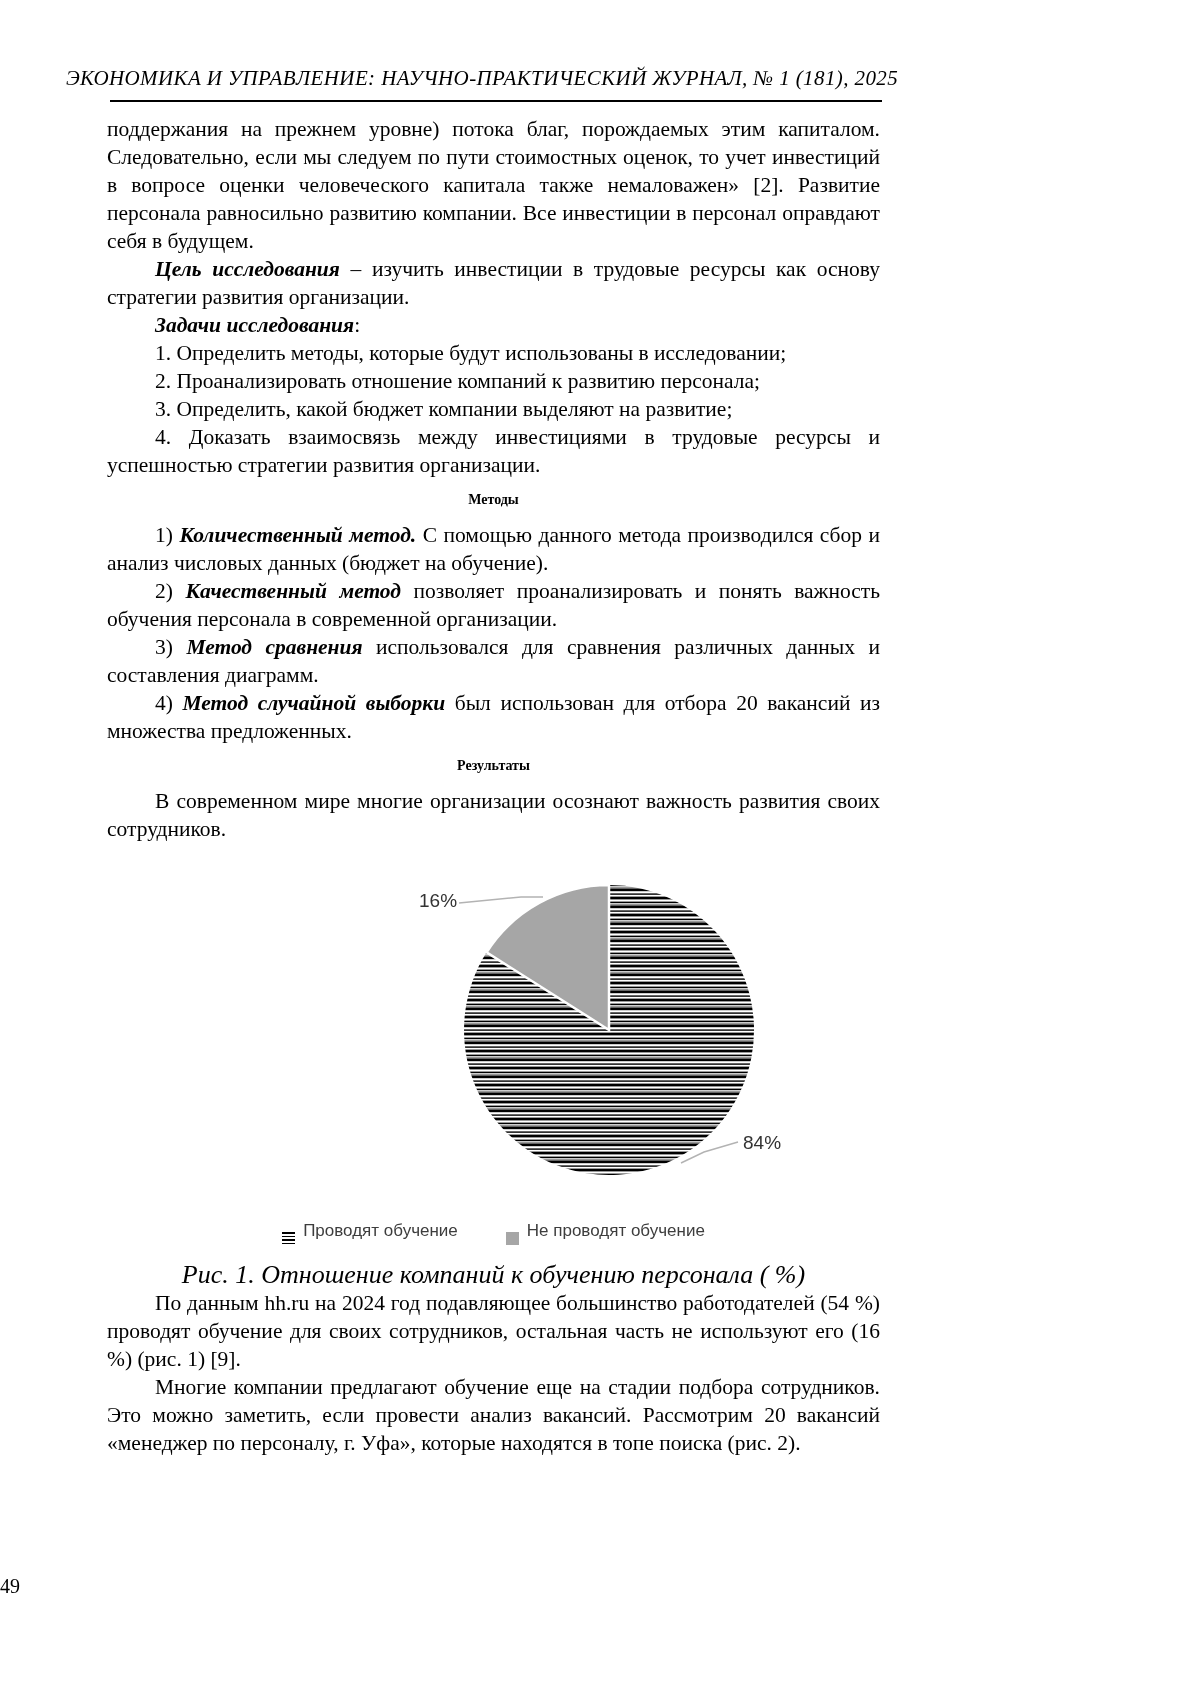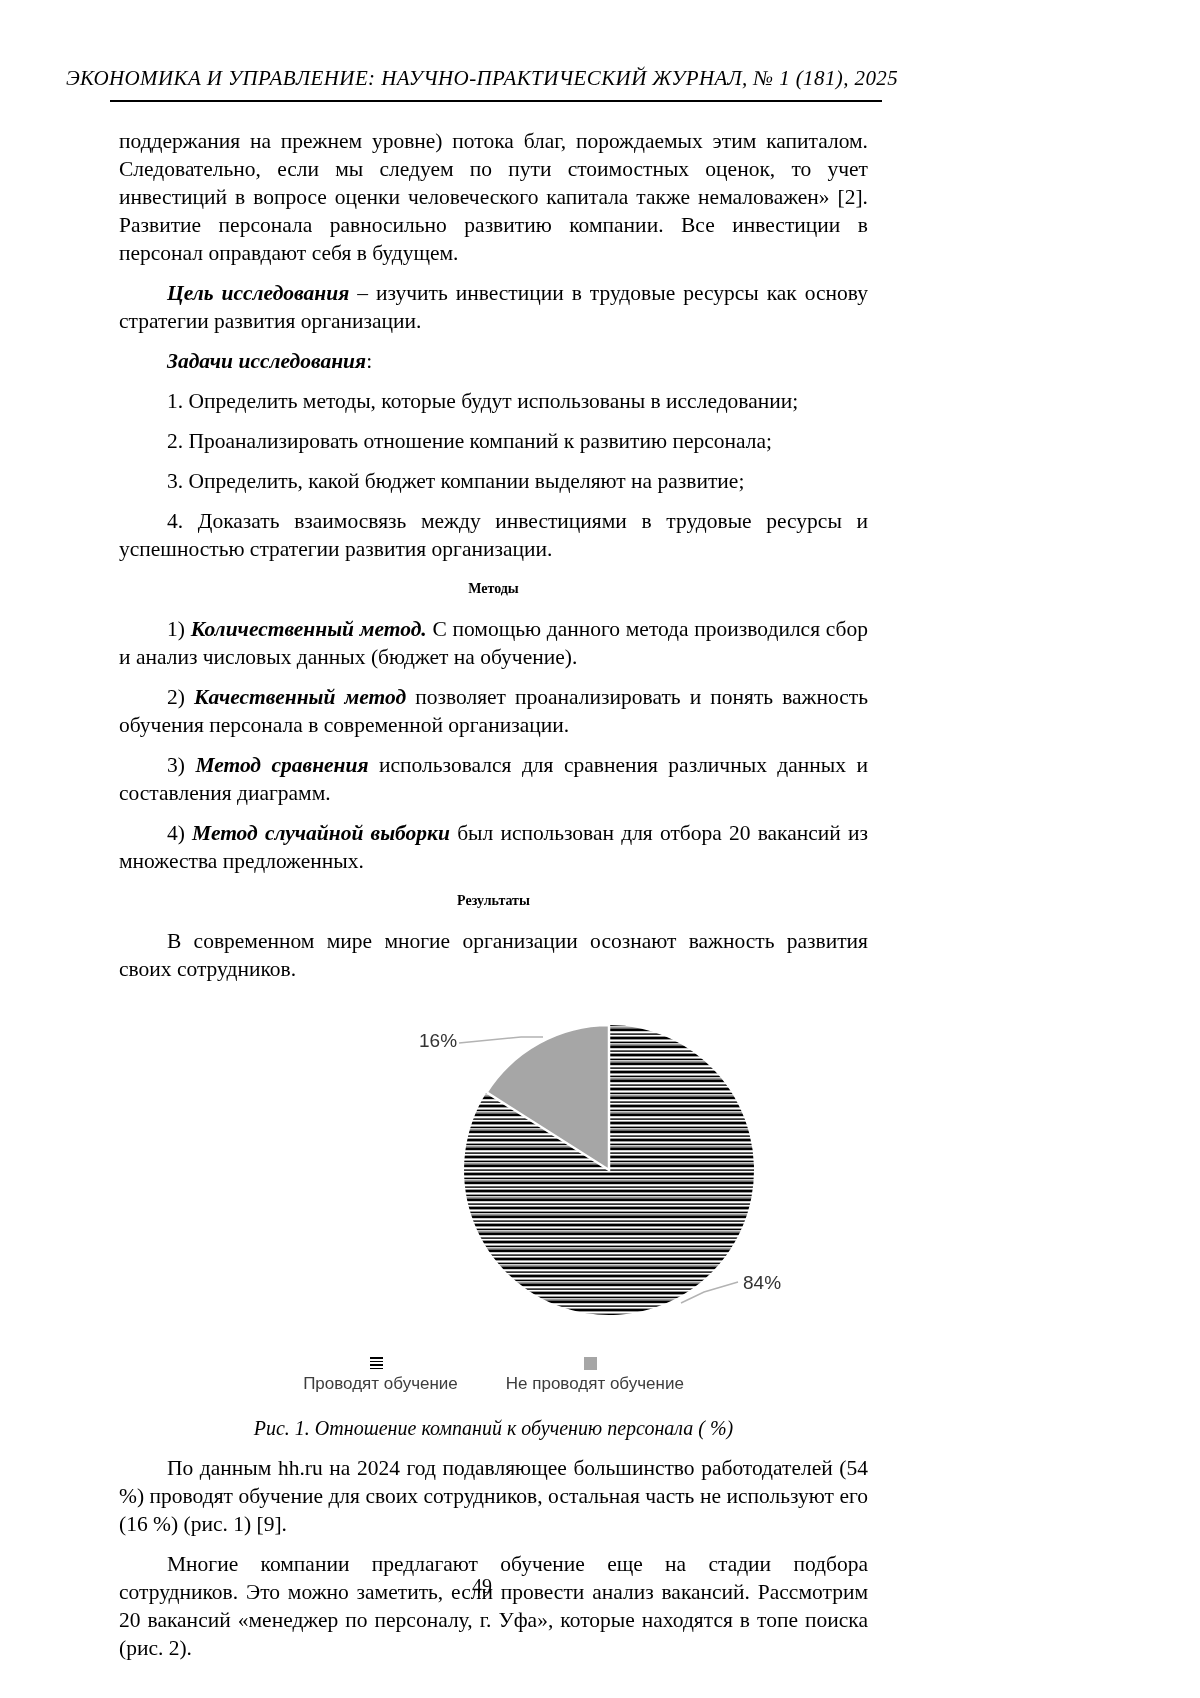--- a/index.html
+++ b/index.html
@@ -24,21 +24,21 @@
     height: 2px;
     background: #000;
     margin: 9px 82px 0 110px;
   }
   main {
     padding: 13px 84px 0 107px;
     font-size: 21.5px;
     line-height: 28px;
     text-align: justify;
   }
-  p.body { margin: 12px; text-indent: 48px; }
+  p.body { margin: 0; text-indent: 48px; }
   p.no-indent { text-indent: 0; }
   .bi { font-weight: bold; font-style: italic; }
   h2.section {
     font-size: 14px;
     line-height: 28px;
     font-weight: bold;
     text-align: center;
     margin: 7px 0;
   }
   figure { margin: 12px 0 0 0; padding: 0; }
@@ -46,43 +46,42 @@
   .legend {
     display: flex;
     justify-content: center;
     align-items: center;
     gap: 48px;
     margin-top: 22px;
     font-family: "Liberation Sans", sans-serif;
     font-size: 17px;
     color: #3d3d3d;
   }
-  .legend-item { display: flex; align-items: center; flex-direction: column; }
+  .legend-item { display: flex; align-items: flex-end; }
   .swatch {
     width: 13px; height: 13px;
     display: inline-block;
     margin-right: 8px;
     flex: none;
   }
   .swatch.striped {
     background: repeating-linear-gradient(to bottom, #000 0 1.6px, #fff 1.6px 3.6px);
   }
   .swatch.gray { background: #a6a6a6; }
   figcaption {
     text-align: center;
     font-style: italic;
-    font-size: 20px;
+    font-size: 26px;
     margin-top: 16px;
   }
   .after-figure { margin-top: 26px; }
   .page-number {
     position: absolute;
     left: 0; right: 0;
     bottom: 100px;
-    text-align: center;
     font-size: 20px;
   }
 </style>
 </head>
 <body>
 
 <div class="page">
 
   <header>
     <div class="journal-title">ЭКОНОМИКА И УПРАВЛЕНИЕ: НАУЧНО-ПРАКТИЧЕСКИЙ ЖУРНАЛ, № 1 (181), 2025</div>

